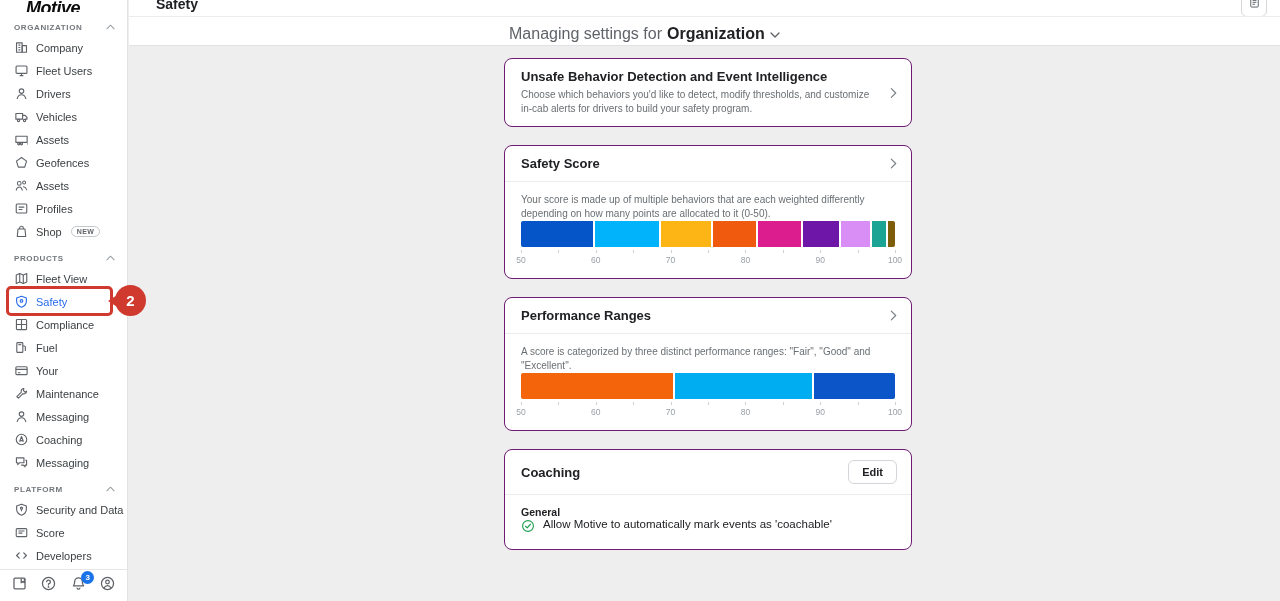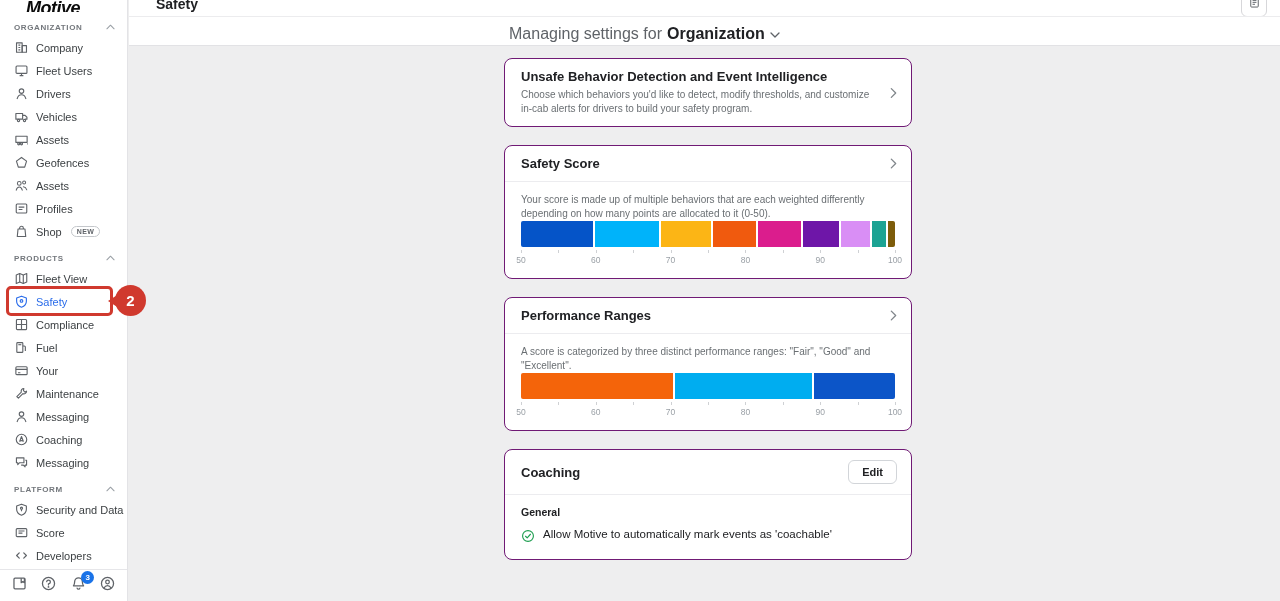--- a/index.html
+++ b/index.html
@@ -85,21 +85,21 @@
   .tick-label { position:absolute; top:6px; transform:translateX(-50%); font-size:8.5px; color:#9aa0a6; }
 
   
   .range-labels { position:relative; height:15px; margin-top:8px; }
   .range-label { position:absolute; top:0; font-size:10px; color:#5f6368; }
 
   
   .edit-btn { font-family:inherit; font-size:11px; font-weight:700; color:#202124; background:#fff;
               border:1px solid #d2d5d9; border-radius:6px; padding:5px 13px; cursor:pointer; }
   .sub-heading { font-size:10.5px; font-weight:700; color:#202124; }
-  .coach-item { display:flex; gap:8px; margin-top:10px; }
+  .coach-item { display:flex; gap:8px; }
   .coach-check { flex:0 0 14px; margin-top:1px; }
   .coach-title { font-size:11.5px; color:#202124; }
 </style>
 </head>
 <body>
 
 <aside class="sidebar">
   <div class="logo-wrap">
     <span class="logo">Motive</span>
   </div>

